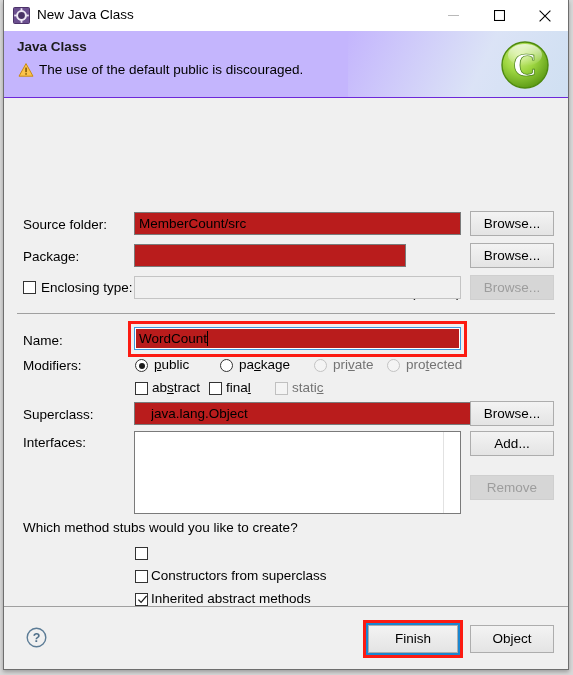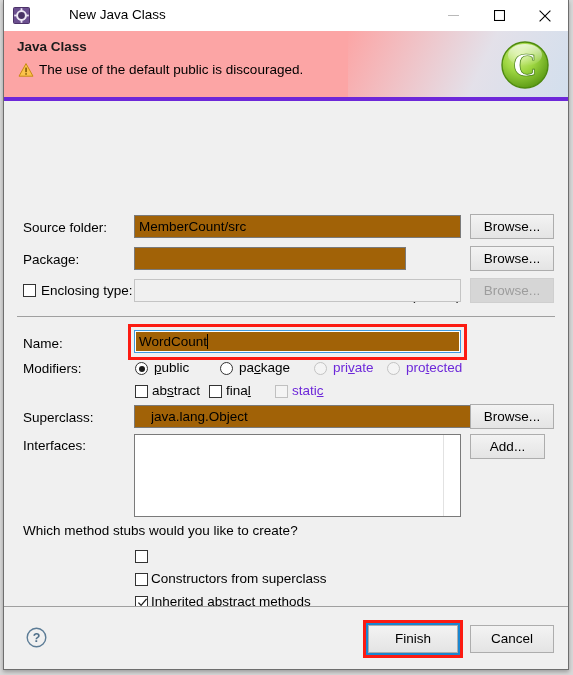--- a/index.html
+++ b/index.html
@@ -44,21 +44,20 @@
     width: 17px;
     height: 17px;
   }
   .titlebar-text {
     position: absolute;
     left: 33px;
     top: 7px;
     font-size: 13.5px;
     color: #000;
     white-space: nowrap;
-    margin-left: 32px;
   }
   .wbtns {
     position: absolute;
     right: 0;
     top: 0;
     display: flex;
     height: 31px;
   }
   .wbtn {
     width: 46px;
@@ -66,22 +65,22 @@
     display: flex;
     align-items: center;
     justify-content: center;
   }
   .wbtn svg { display:block; }
 
   
   .header {
     position: relative;
     height: 66px;
-    background: #fca5a5;
-    border-bottom: 4px solid #6d28d9;
+    background: #c4b5fd;
+    border-bottom: 1px solid #6d28d9;
     overflow: hidden;
   }
   .header-wash {
     position: absolute;
     right: 0; top: 0;
     width: 220px; height: 66px;
     background: linear-gradient(115deg, rgba(255,255,255,0) 0%, rgba(223,235,245,0.85) 60%, rgba(208,226,241,0.95) 100%);
   }
   .header-title {
     position: absolute;
@@ -119,26 +118,26 @@
     height: 540px;
     background: #f0f0f0;
   }
 
   .lbl {
     position: absolute;
     font-size: 13.5px;
     color: #000;
     white-space: nowrap;
   }
-  .lbl.disabled { color: #6d28d9; }
+  .lbl.disabled { color: #737373; }
 
   .tf {
     position: absolute;
     box-sizing: border-box;
-    background: #a16207;
+    background: #b91c1c;
     border: 1px solid #7a7a7a;
     font-family: "Liberation Sans", sans-serif;
     font-size: 13.5px;
     color: #000;
     padding: 0 4px;
     line-height: 21px;
     height: 23px;
     outline: none;
   }
   .tf.disabled {
@@ -420,21 +419,22 @@
     </div>
     <input class="tf" style="left: 130px; top: 304px; width: 388px; padding-left: 16px;" type="text" value="java.lang.Object">
     <div class="btn" style="left:466px; top:303px; width:84px;">Browse...</div>
 
     <div class="lbl" style="left:19px; top:337px;">
       <span>Interfaces:</span>
     </div>
     <div class="listbox" style="left:130px; top:333px; width:327px; height:83px;">
       <div class="sbtrack"></div>
     </div>
-    <div class="btn" style="left:466px; top:333px; width:75px;">Add...</div>
+    <div class="btn" style="left:466px; top:333px; width:84px;">Add...</div>
+    <div class="btn disabled" style="left:466px; top:377px; width:84px;">Remove</div>
 
     <div class="lbl" style="left:19px; top:422px;">Which method stubs would you like to create?</div>
 
     <div class="cb" style="left:131px; top:449px;"></div>
 
     <div class="cb" style="left:131px; top:472px;"></div>
     <div class="lbl" style="left:147px; top:470px;">
       <span>Constructors from superclass</span>
     </div>
 
@@ -465,16 +465,16 @@
       <svg width="21" height="21" viewBox="0 0 21 21">
         <circle cx="10.5" cy="10.5" r="9.3" fill="none" stroke="#5c7c96" stroke-width="1.4"></circle>
         <text x="10.5" y="15.3" text-anchor="middle" font-family="Liberation Sans, sans-serif" font-size="12.5" font-weight="bold" fill="#4f6f89">?</text>
       </svg>
     </span>
 
     <div class="btn" style="left:364px; top:18px; width:90px; height:28px; line-height:26px;">Finish</div>
     <div class="focus-ring" style="left:362px; top:16px; width:94px; height:32px;"></div>
     <div class="annot" style="left:359px; top:13px; width:100px; height:38px;"></div>
 
-    <div class="btn" style="left:466px; top:18px; width:84px; height:28px; line-height:26px;">Cancel</div>
+    <div class="btn" style="left:466px; top:18px; width:84px; height:28px; line-height:26px;">Object</div>
   </div>
 
 </div>
 
 </body></html>

